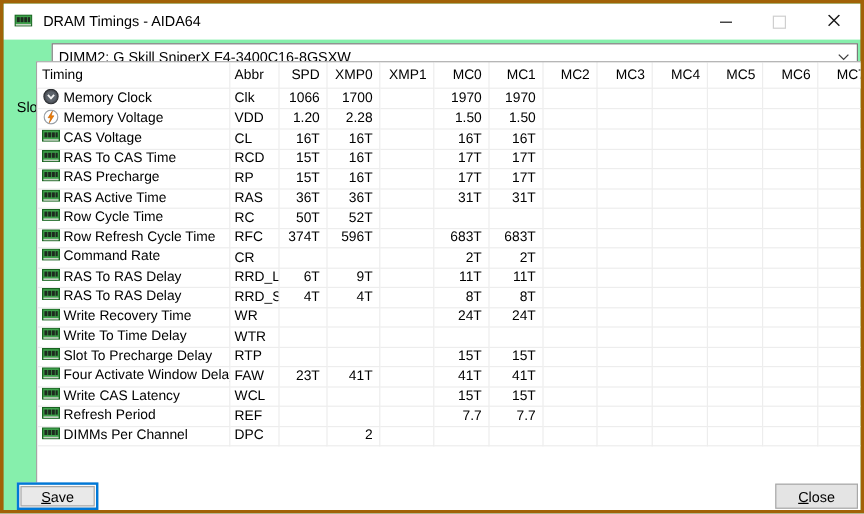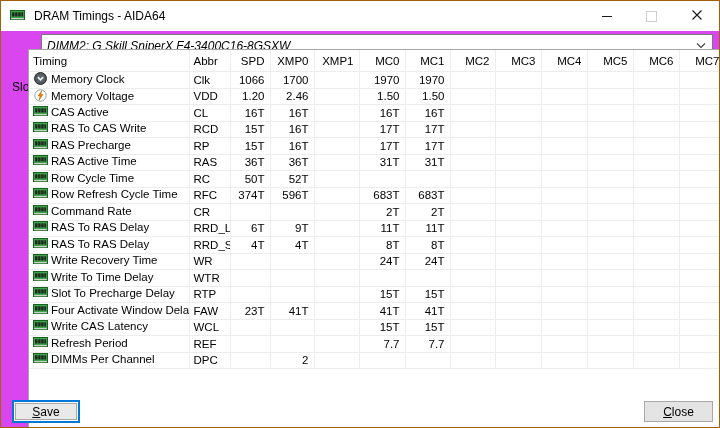--- a/index.html
+++ b/index.html
@@ -1,33 +1,33 @@
 <!DOCTYPE html>
 <html><head>
 <meta charset="utf-8">
 <style>
   html,body{margin:0;padding:0;background:#cfcfcf;}
   .window{
     position:relative;width:720px;height:428px;box-sizing:border-box;
-    border:1px solid #a16207;background:#d946ef;color:#000;
+    border:3px solid #a16207;background:#86efac;color:#000;
     font-family:"Liberation Sans",sans-serif;font-size:12px;overflow:hidden;
   }
   
   .titlebar{position:absolute;top:0;left:0;right:0;height:30px;background:#fff;display:flex;align-items:center;}
   .titlebar-icon{margin-left:9px;width:17px;height:13px;display:flex;align-items:center;}
   .titlebar-title{margin-left:7px;font-size:12px;white-space:nowrap;}
   .titlebar-controls{margin-left:auto;display:flex;height:100%;}
   .tb-btn{width:45px;height:100%;display:flex;align-items:center;justify-content:center;}
   .glyph-min{width:10px;height:1px;background:#1a1a1a;}
   .glyph-max{width:9px;height:9px;border:1px solid #cfcfcf;background:#fff;}
   
   .slot-label{position:absolute;left:11px;top:39px;margin-top:40px;}
   .combobox{position:absolute;left:40px;top:33px;width:672px;height:23px;box-sizing:border-box;
     background:#fff;border:1px solid #7a7a7a;display:flex;align-items:center;padding:0 6px 0 5px;}
-  .combo-value{flex:1;white-space:nowrap;overflow:hidden;font-style:italic;}
+  .combo-value{flex:1;white-space:nowrap;overflow:hidden;}
   .combo-chevron{display:flex;align-items:center;}
   
   .table-wrap{position:absolute;left:11px;top:48px;width:698px;height:408px;box-sizing:border-box;
     background:#fff;border:1px solid #a5a5a5;overflow:hidden;margin-left:16px;}
   table{border-collapse:collapse;table-layout:fixed;width:696px;font-size:11.5px;}
   th,td{white-space:nowrap;overflow:hidden;padding:0 5px 0 0;text-align:right;
     border-right:1px solid #ededed;border-bottom:1px solid #ededed;}
   th{height:21px;font-weight:400;background:#fff;}
   td{height:15.5px;}
   th.left,td.left{text-align:left;padding-left:4px;padding-right:0;}
@@ -137,40 +137,40 @@
             <td></td>
             <td></td>
           </tr>
           <tr>
             <td class="left"><span class="row-icon"><svg width="13" height="13" viewBox="0 0 13 13">
                   <circle cx="6.5" cy="6.5" r="5.7" fill="#fff" stroke="#989ea5"></circle>
                   <path d="M7.7 1.6 L4.1 7.1 L6.2 7.1 L5.1 11.3 L8.9 5.5 L6.7 5.5 Z" fill="#f07d00" stroke="#bf5c00" stroke-width="0.5"></path>
                 </svg></span><span class="timing-text">Memory Voltage</span></td>
             <td class="left">VDD</td>
             <td>1.20</td>
-            <td>2.46</td>
+            <td>2.28</td>
             <td></td>
             <td>1.50</td>
             <td>1.50</td>
             <td></td>
             <td></td>
             <td></td>
             <td></td>
             <td></td>
             <td></td>
           </tr>
           <tr>
             <td class="left"><span class="row-icon"><svg width="15" height="12" viewBox="0 0 15 12">
                   <rect x="0.5" y="0.5" width="14" height="9" fill="#3fa24c" stroke="#17631f"></rect>
                   <rect x="2" y="2.3" width="2.5" height="4.2" fill="#1d2a1e"></rect>
                   <rect x="5.1" y="2.3" width="2.5" height="4.2" fill="#1d2a1e"></rect>
                   <rect x="8.2" y="2.3" width="2.5" height="4.2" fill="#1d2a1e"></rect>
                   <rect x="11.3" y="2.3" width="1.8" height="4.2" fill="#1d2a1e"></rect>
                   <rect x="1.2" y="8" width="12.6" height="1.3" fill="#c9d3c6"></rect>
-                </svg></span><span class="timing-text">CAS Active</span></td>
+                </svg></span><span class="timing-text">CAS Voltage</span></td>
             <td class="left">CL</td>
             <td>16T</td>
             <td>16T</td>
             <td></td>
             <td>16T</td>
             <td>16T</td>
             <td></td>
             <td></td>
             <td></td>
             <td></td>
@@ -178,21 +178,21 @@
             <td></td>
           </tr>
           <tr>
             <td class="left"><span class="row-icon"><svg width="15" height="12" viewBox="0 0 15 12">
                   <rect x="0.5" y="0.5" width="14" height="9" fill="#3fa24c" stroke="#17631f"></rect>
                   <rect x="2" y="2.3" width="2.5" height="4.2" fill="#1d2a1e"></rect>
                   <rect x="5.1" y="2.3" width="2.5" height="4.2" fill="#1d2a1e"></rect>
                   <rect x="8.2" y="2.3" width="2.5" height="4.2" fill="#1d2a1e"></rect>
                   <rect x="11.3" y="2.3" width="1.8" height="4.2" fill="#1d2a1e"></rect>
                   <rect x="1.2" y="8" width="12.6" height="1.3" fill="#c9d3c6"></rect>
-                </svg></span><span class="timing-text">RAS To CAS Write</span></td>
+                </svg></span><span class="timing-text">RAS To CAS Time</span></td>
             <td class="left">RCD</td>
             <td>15T</td>
             <td>16T</td>
             <td></td>
             <td>17T</td>
             <td>17T</td>
             <td></td>
             <td></td>
             <td></td>
             <td></td>

